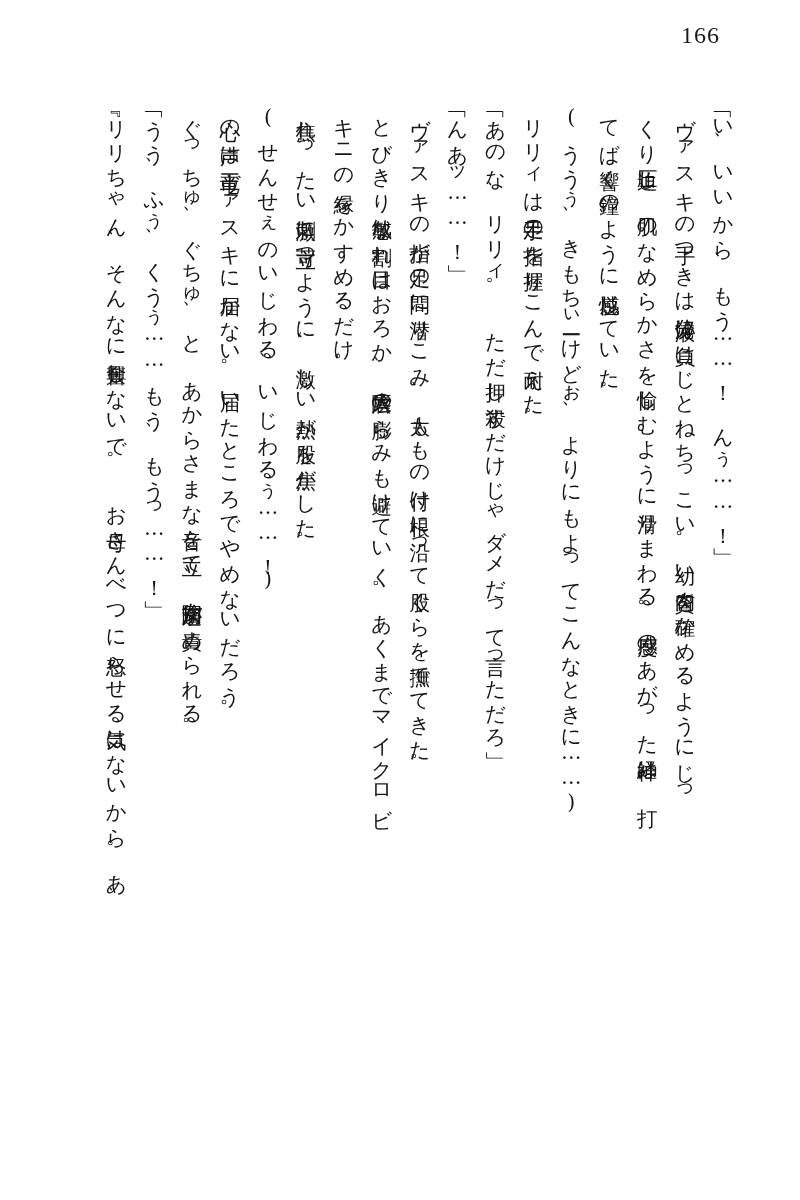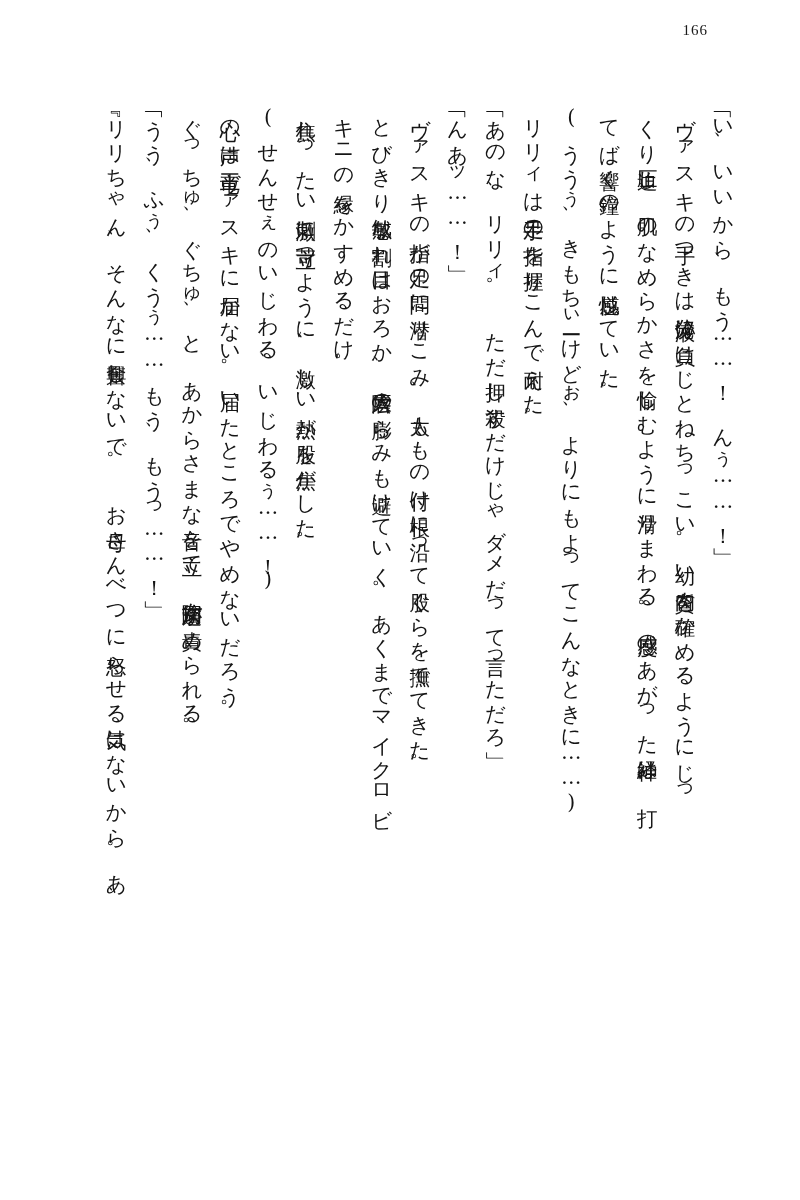--- a/index.html
+++ b/index.html
@@ -18,22 +18,22 @@
   .page {
     position: absolute;
     inset: 0;
     width: 800px;
     height: 1200px;
     background: #ffffff;
   }
   .page-number {
     position: absolute;
     top: 22px;
-    right: 92px;
-    font-size: 15px;
+    right: 80px;
+    font-size: 24px;
     letter-spacing: 1px;
     font-family: "Liberation Serif", "DejaVu Serif", serif;
     color: #1a1a1a;
   }
   .text-body {
     position: absolute;
     top: 95px;
     left: 48px;
     right: 60px;
     height: 1060px;

